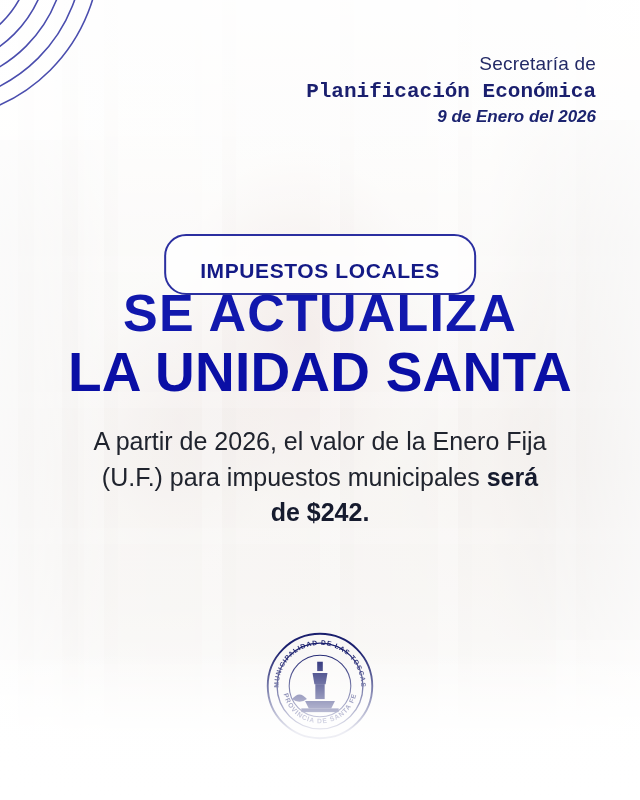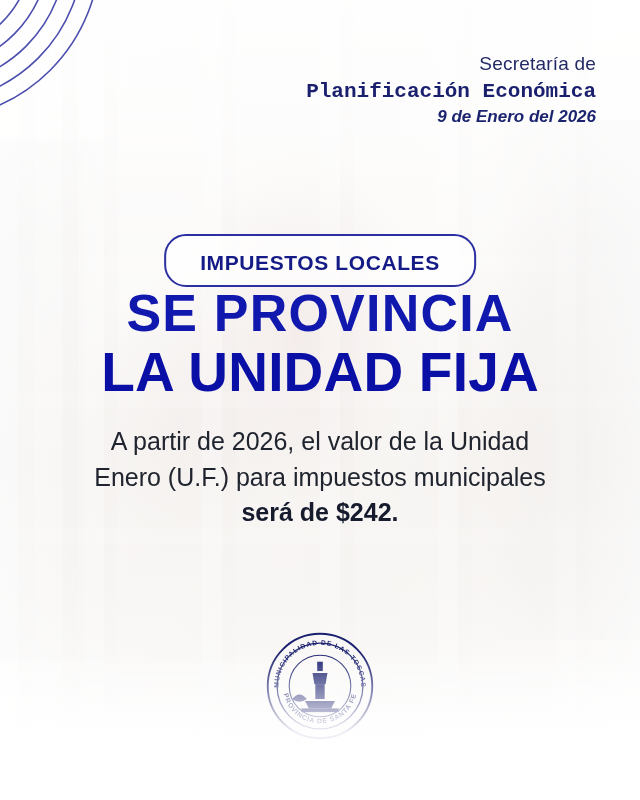--- a/index.html
+++ b/index.html
@@ -132,21 +132,21 @@
   }
 
   
   .badge {
     position: absolute;
     top: 234px;
     left: 50%;
     transform: translateX(-50%);
     border: 2px solid #2b2fa0;
     border-radius: 22px;
-    padding: 15px 34px 10px;
+    padding: 23px 34px 10px;
     background: rgba(255,255,255,0.72);
   }
   .badge span {
     font-size: 21px;
     font-weight: bold;
     letter-spacing: 0.6px;
     color: #141a86;
     white-space: nowrap;
   }
 
@@ -240,26 +240,26 @@
     <div class="sec-line1">Secretaría de</div>
     <div class="sec-line2">Planificación Económica</div>
     <div class="date">9 de Enero del 2026</div>
   </div>
 
   <div class="badge">
     <span>IMPUESTOS LOCALES</span>
   </div>
 
   <div class="headline">
-    <div class="l1">SE PROVINCIA</div>
-    <div class="l2">LA UNIDAD FIJA</div>
+    <div class="l1">SE ACTUALIZA</div>
+    <div class="l2">LA UNIDAD SANTA</div>
   </div>
 
   <div class="body-copy">
-    <span>A partir de 2026, el valor de la Unidad Enero (U.F.) para impuestos municipales </span><span class="strong">será de $242.</span>
+    <span>A partir de 2026, el valor de la Enero Fija (U.F.) para impuestos municipales </span><span class="strong">será de $242.</span>
   </div>
 
   <svg class="seal" viewBox="0 0 120 120">
     <defs>
       <path id="arcTop" d="M 16 60 A 44 44 0 0 1 104 60"></path>
       <path id="arcBottom" d="M 20 60 A 40 40 0 0 0 100 60"></path>
     </defs>
     <circle cx="60" cy="60" r="56" fill="none" stroke="#1a1f6e" stroke-width="2"></circle>
     <circle cx="60" cy="60" r="46" fill="none" stroke="#1a1f6e" stroke-width="1.4"></circle>
     <circle cx="60" cy="60" r="33" fill="none" stroke="#1a1f6e" stroke-width="1.2"></circle>

